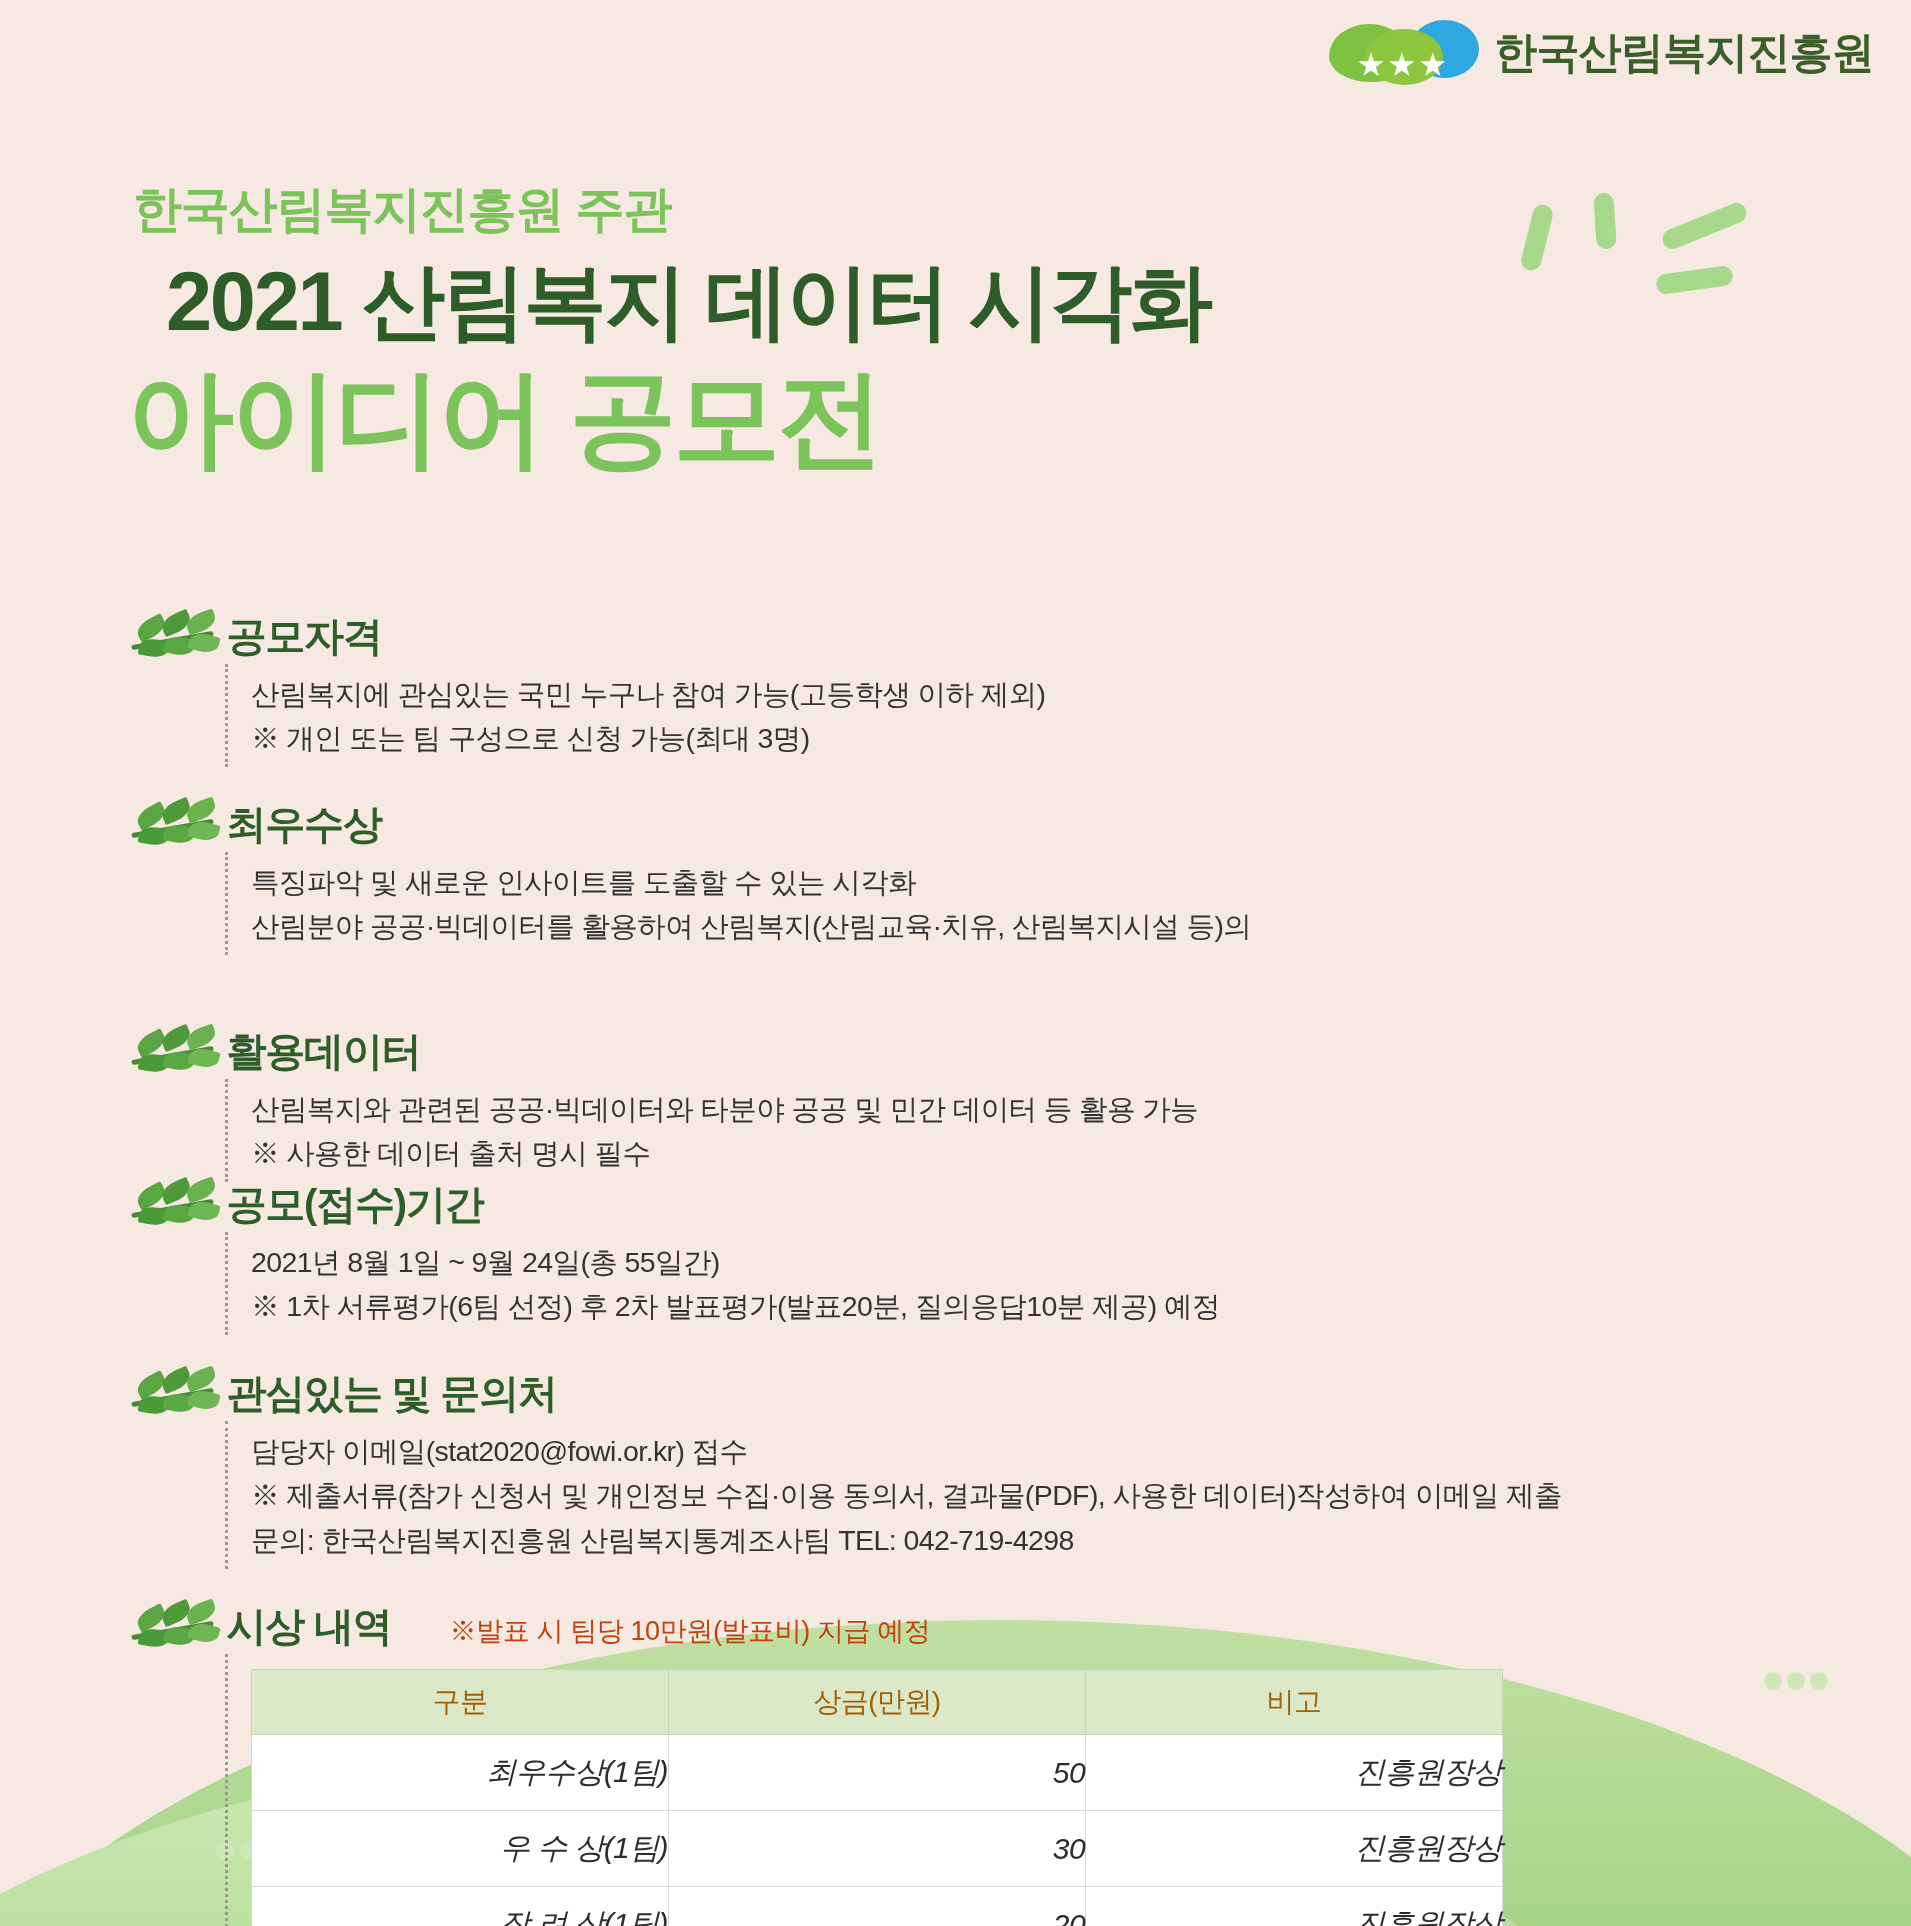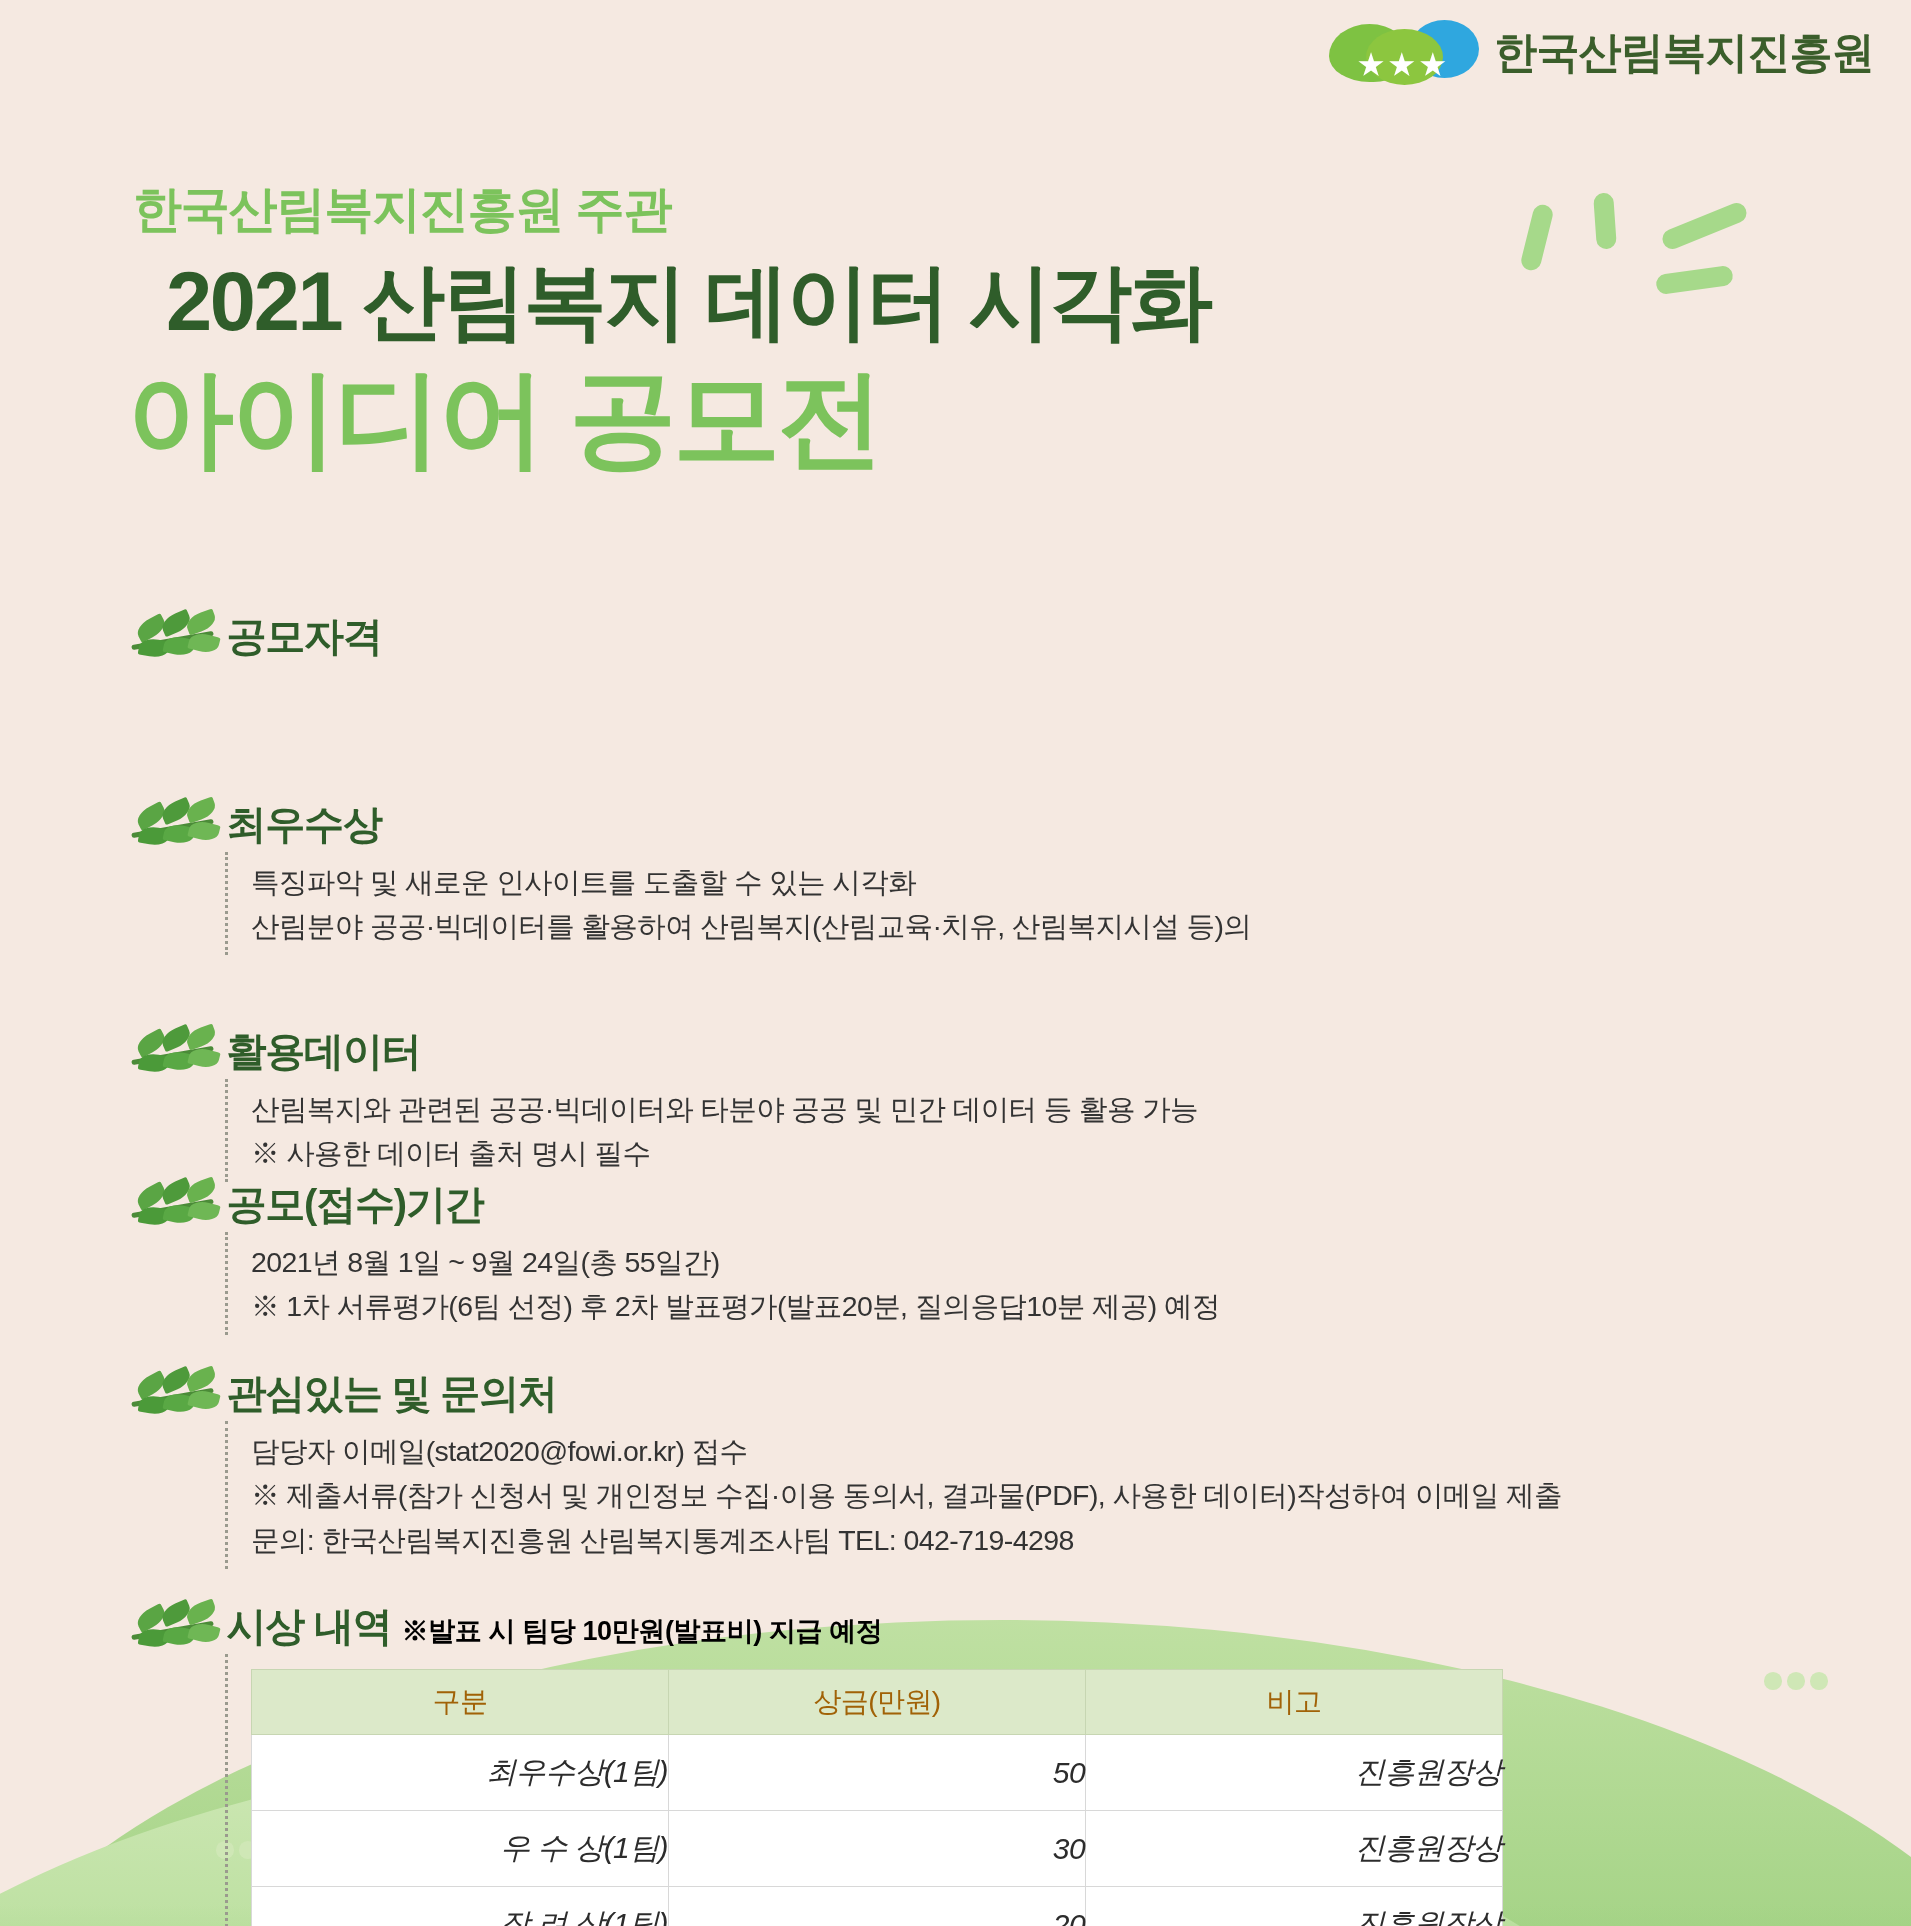--- a/index.html
+++ b/index.html
@@ -183,23 +183,24 @@
 
   .sec-title {
     font-size: 40px;
     font-weight: bold;
     color: #2f5d2a;
     letter-spacing: -1.2px;
     white-space: nowrap;
   }
   .sec-title .sub {
     font-size: 27px;
-    font-weight: bold;
-    color: #000000;
+    font-weight: normal;
+    color: #c2410c;
     letter-spacing: -0.4px;
+    margin-left: 48px;
   }
   .sec-body {
     margin-left: 98px;
     padding-left: 23px;
     border-left: 3.5px dotted #9a9a8e;
     padding-top: 10.8px;
     padding-bottom: 3.9px;
   }
   .sec-body p {
     margin: 0 0 6.2px 0;
@@ -300,20 +301,24 @@
       <div class="leaf">
         <div class="stem"></div>
           <div class="lf a"></div>
           <div class="lf b"></div>
           <div class="lf c"></div>
         <div class="lf d"></div>
           <div class="lf e"></div>
           <div class="lf f"></div>
       </div>
       <div class="sec-title">공모자격</div>
+    </div>
+    <div class="sec-body">
+      <p>산림복지에 관심있는 국민 누구나 참여 가능(고등학생 이하 제외)</p>
+      <p>※ 개인 또는 팀 구성으로 신청 가능(최대 3명)</p>
     </div>
   </div>
 
   <div class="section" style="top:797px;">
     <div class="sec-head">
       <div class="leaf">
         <div class="stem"></div>
           <div class="lf a"></div>
           <div class="lf b"></div>
           <div class="lf c"></div>

